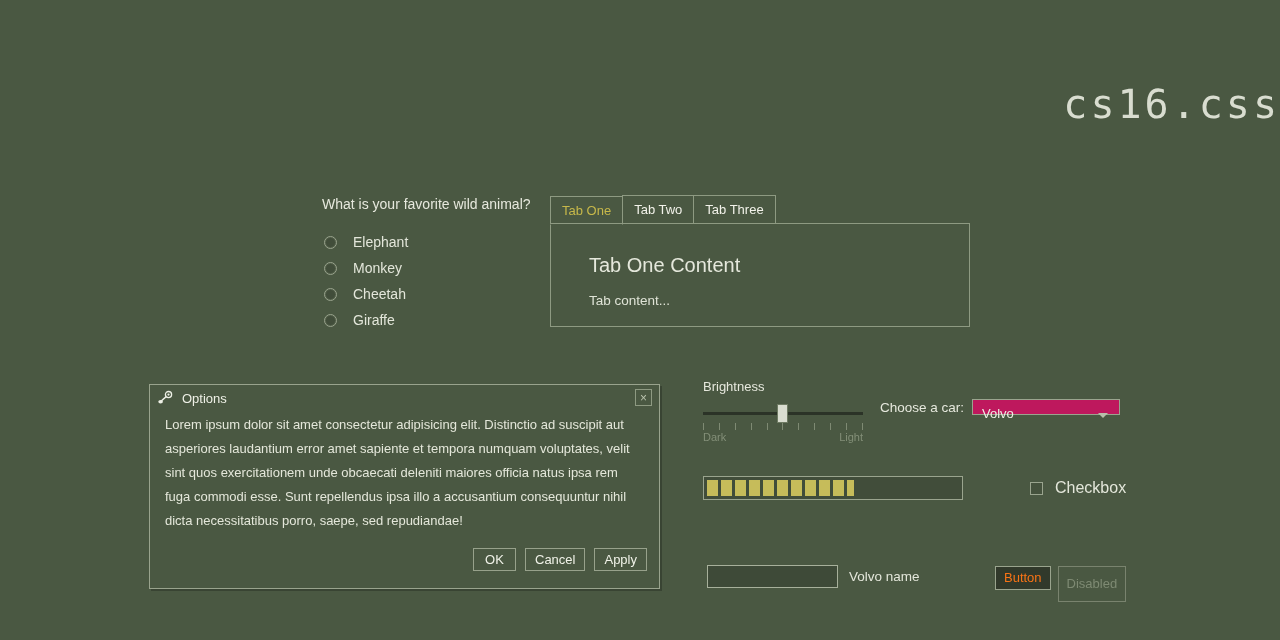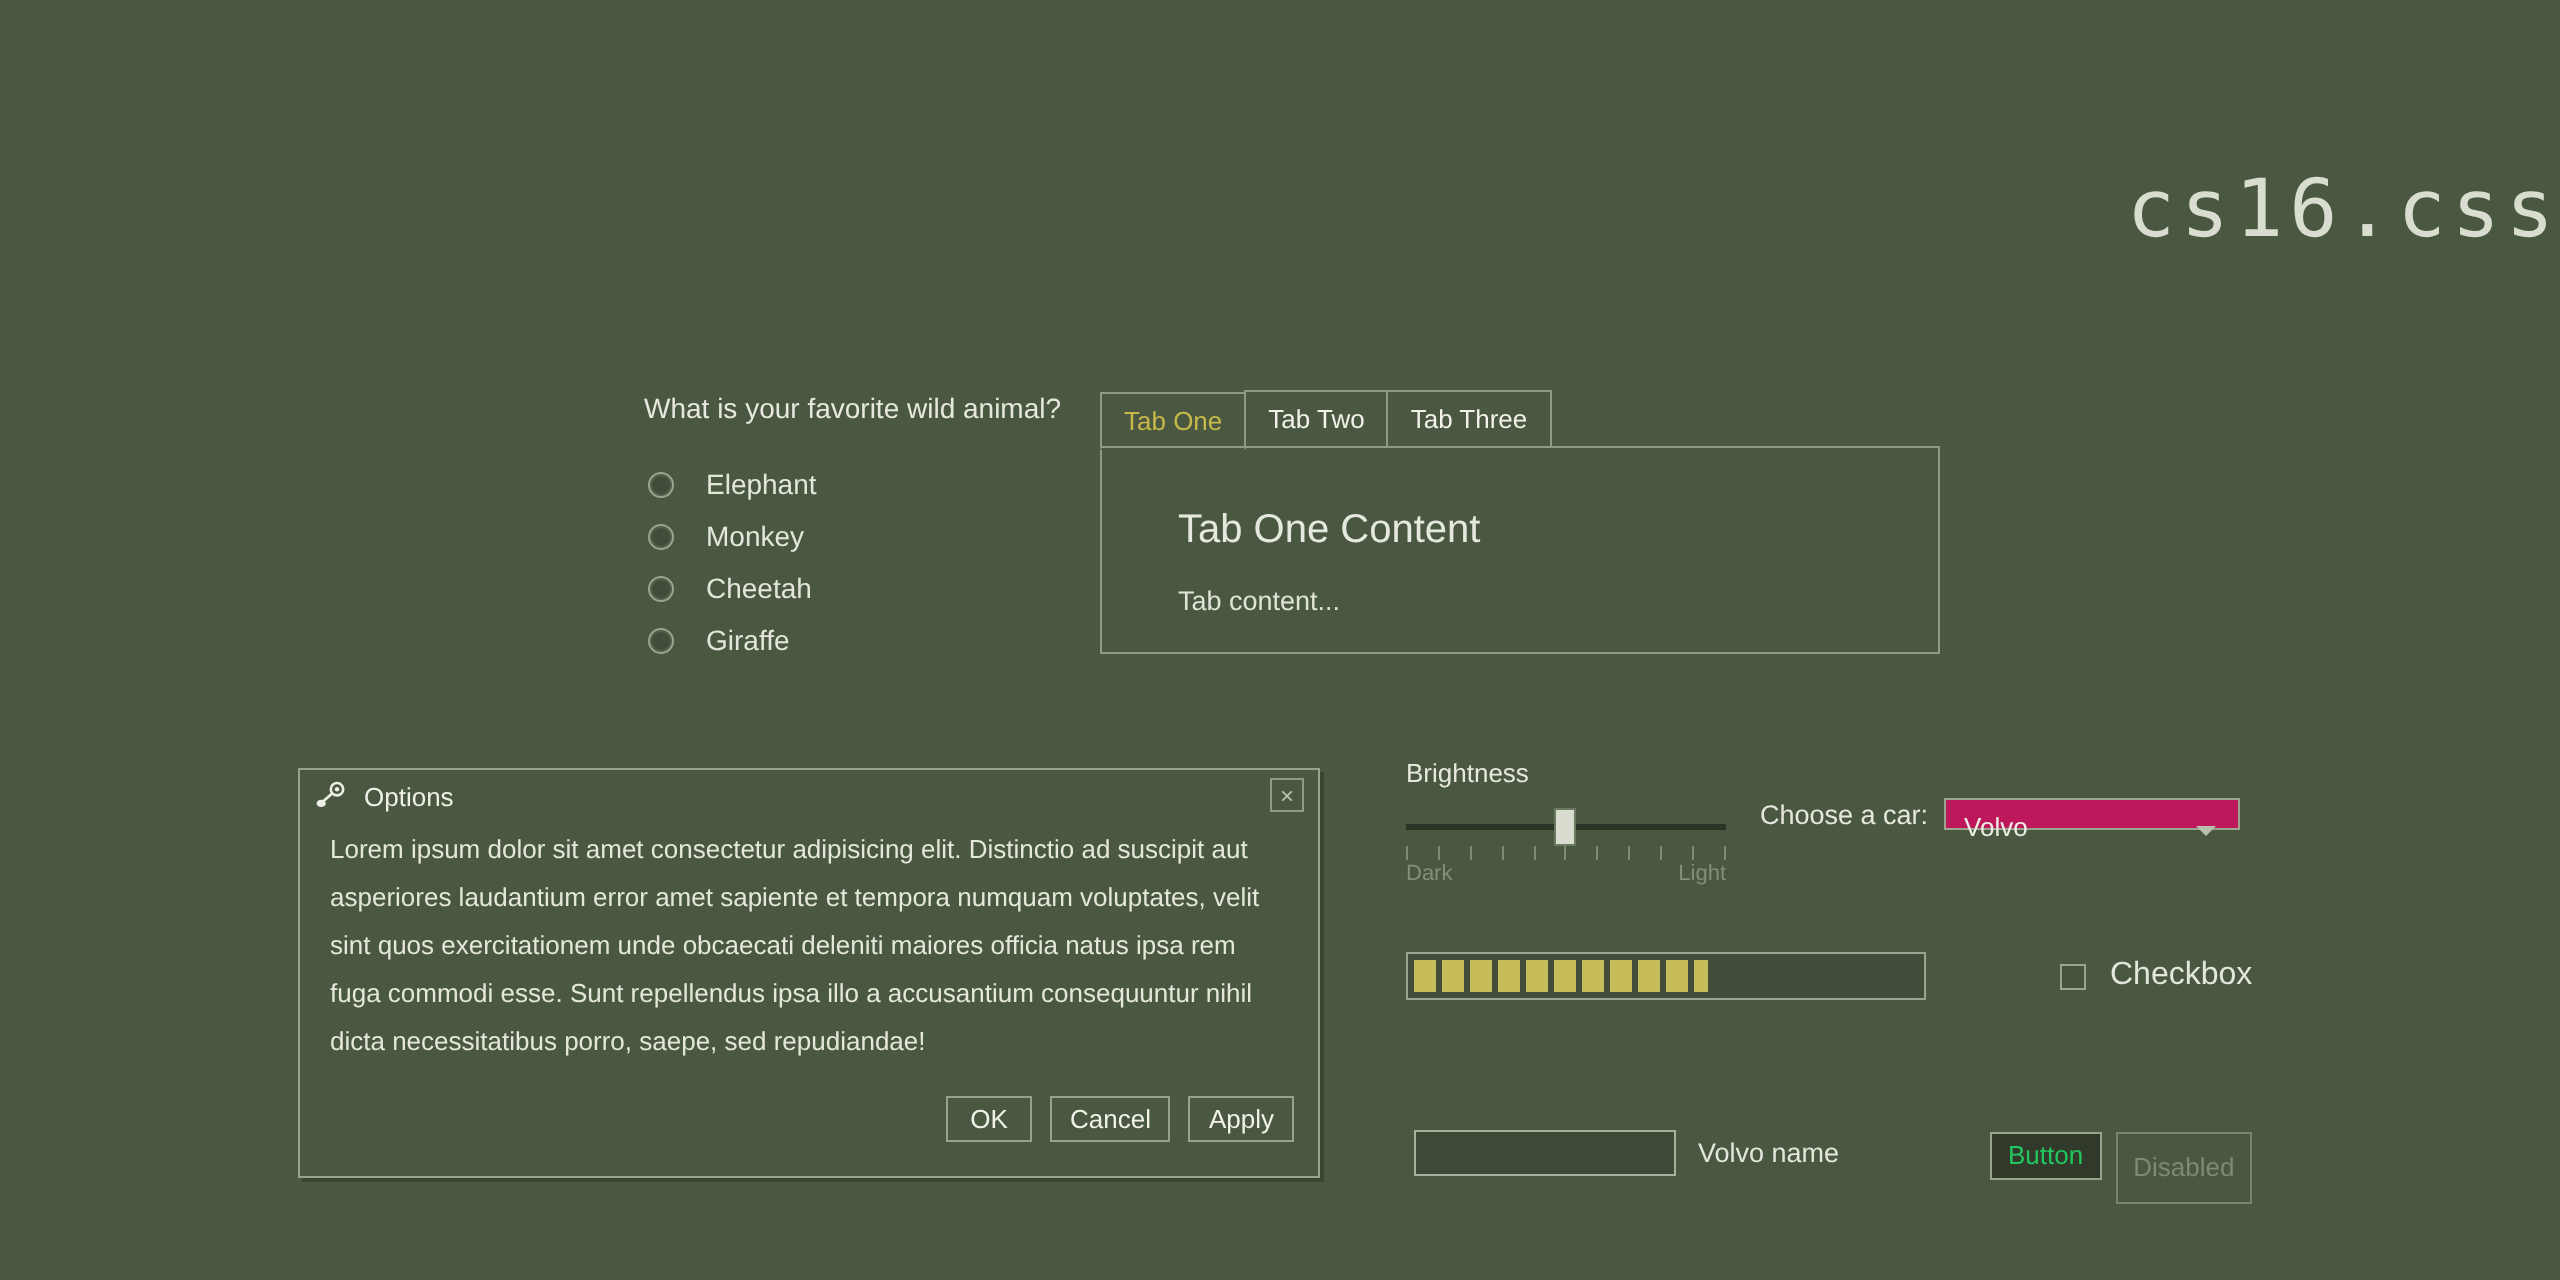--- a/index.html
+++ b/index.html
@@ -289,21 +289,21 @@
   #button-row {
     position: absolute;
     left: 995px; top: 566px;
     display: flex; gap: 7px;
   }
   #btn-button {
     height: 24px;
     padding: 0 8px;
     border: 1px solid #9aa48e;
     background: #31392b;
-    color: #22c55e;
+    color: #f97316;
     font-size: 13px;
     font-family: "Liberation Sans", sans-serif;
     cursor: pointer;
     line-height: 22px;
   }
   #btn-disabled {
     height: 36px;
     padding: 0 8px;
     border: 1px solid #79836e;
     background: transparent;

